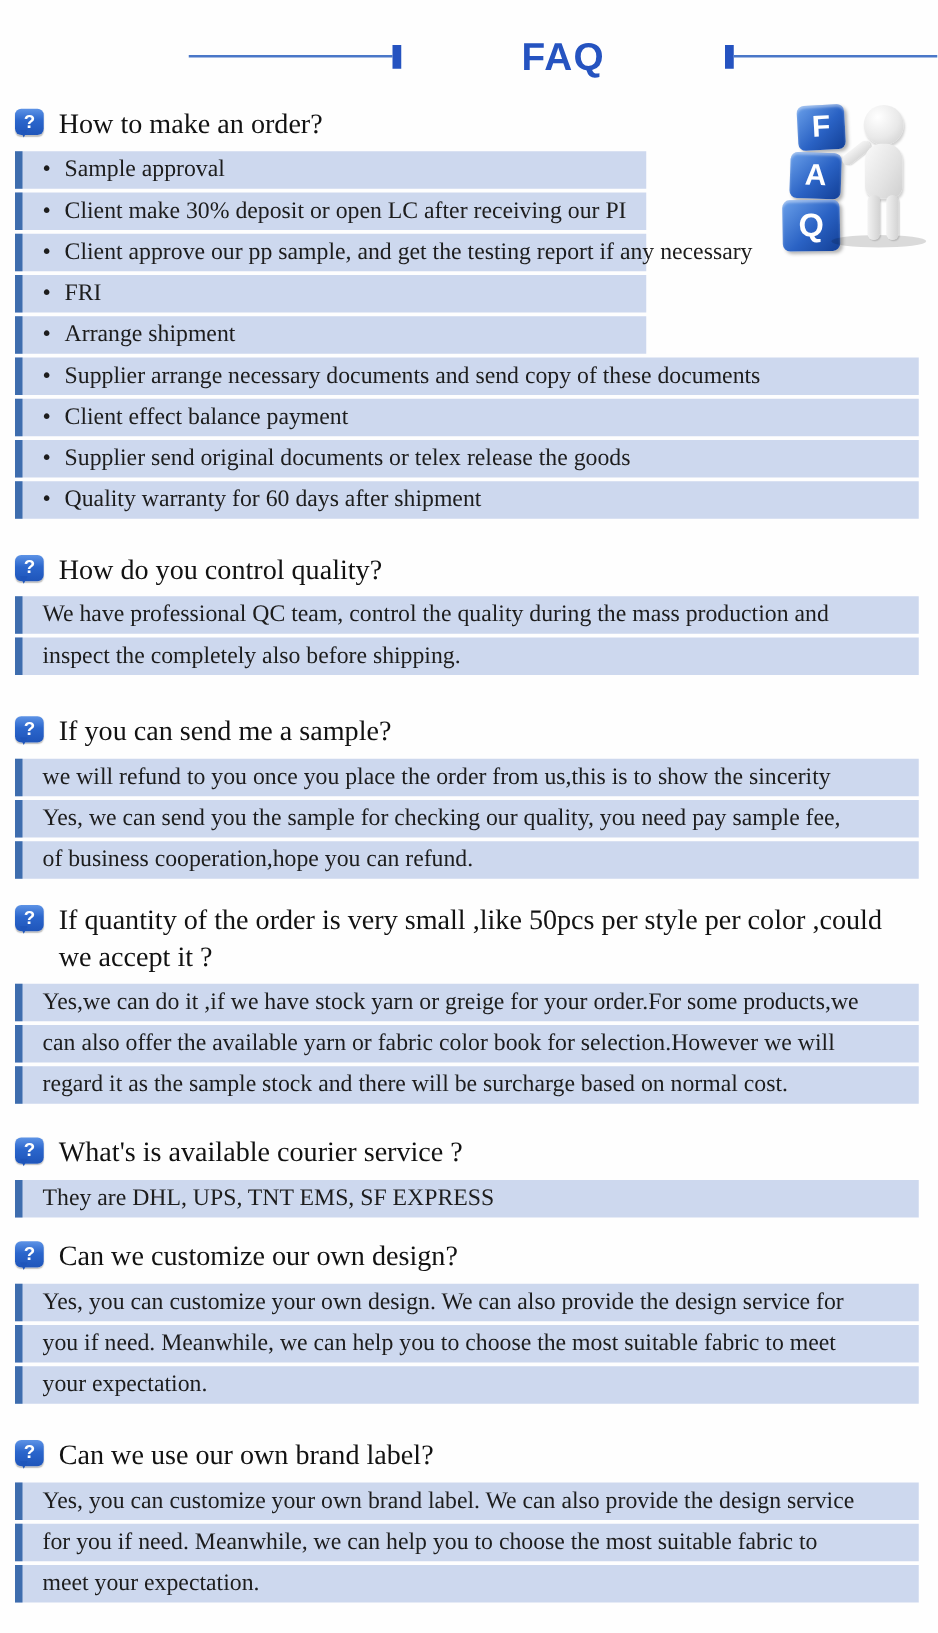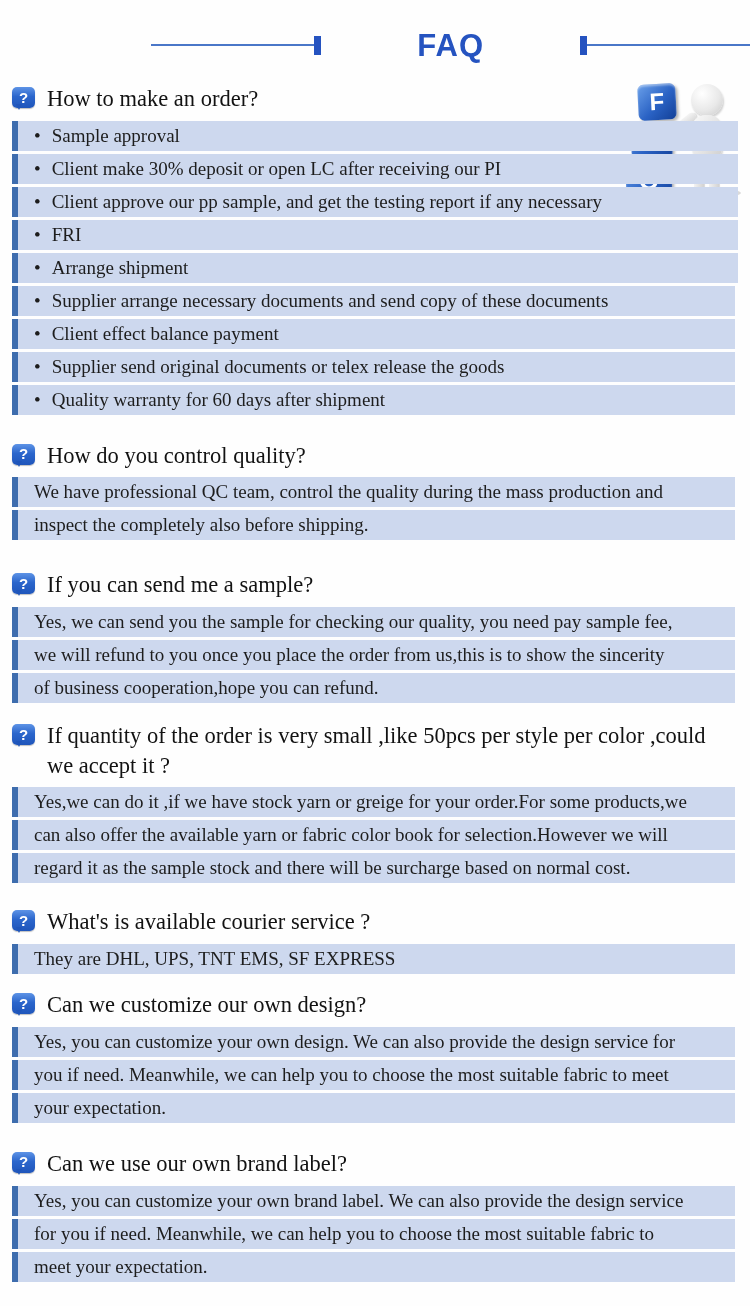--- a/index.html
+++ b/index.html
@@ -75,21 +75,21 @@
     height: 30px;
     line-height: 29px;
     background: #cdd8ee;
     border-left: 6px solid #3e6dae;
     margin-bottom: 3px;
     padding-left: 16px;
     font-size: 19px;
     color: #1d1d1d;
     white-space: nowrap;
   }
-  .w-narrow { width: 726px; }
+  .w-narrow { width: 505px; }
   .w-full   { width: 723px; }
   .bullet { margin-right: 11px; }
 
   
   .mt-q1 { margin-top: 20px; }
   .mt-q2 { margin-top: 26px; }
   .mt-q3 { margin-top: 30px; }
   .mt-q4 { margin-top: 18px; }
   .mt-q5 { margin-top: 24px; }
   .mt-q6 { margin-top: 16px; }
@@ -206,22 +206,22 @@
     <div class="row w-full">inspect the completely also before shipping.</div>
   </div>
 </section>
 
 <section class="faq-section mt-q3">
   <div class="q-head">
     <span class="qicon">?</span>
     <span class="q-text">If you can send me a sample?</span>
   </div>
   <div class="rows">
+    <div class="row w-full">we will refund to you once you place the order from us,this is to show the sincerity</div>
     <div class="row w-full">Yes, we can send you the sample for checking our quality, you need pay sample fee,</div>
-    <div class="row w-full">we will refund to you once you place the order from us,this is to show the sincerity</div>
     <div class="row w-full">of business cooperation,hope you can refund.</div>
   </div>
 </section>
 
 <section class="faq-section mt-q4">
   <div class="q-head">
     <span class="qicon">?</span>
     <span class="q-text">If quantity of the order is very small ,like 50pcs per style per color ,could we accept it ?</span>
   </div>
   <div class="rows">

